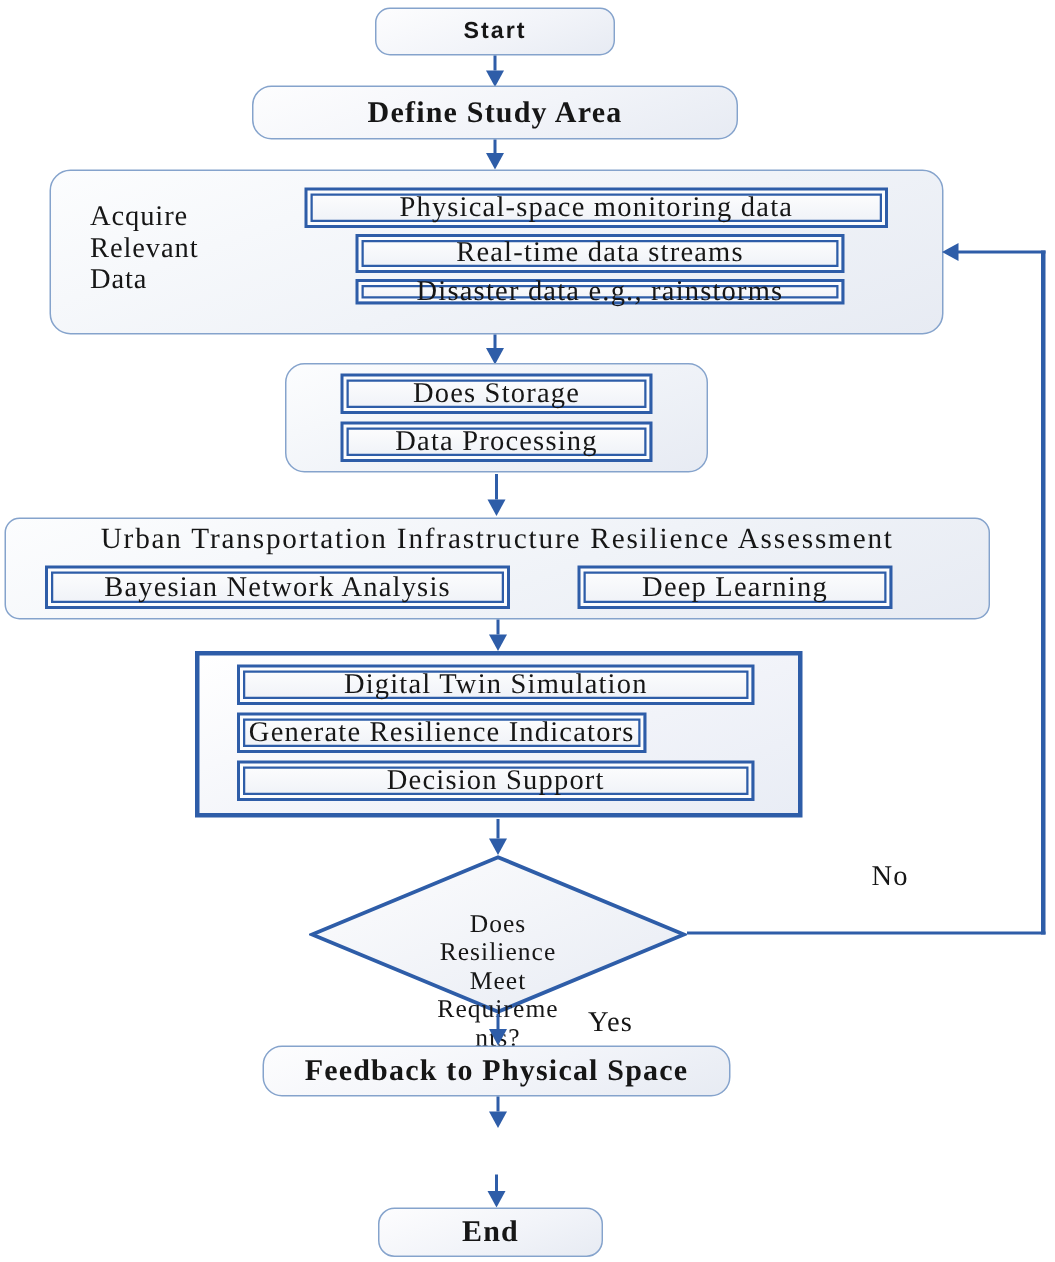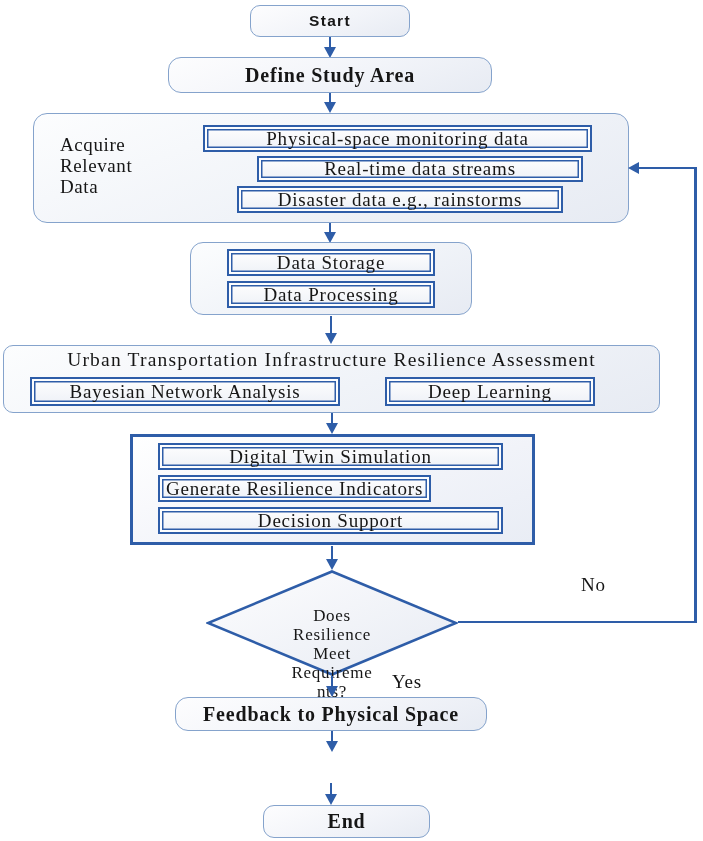--- a/index.html
+++ b/index.html
@@ -79,27 +79,27 @@
 
   <div class="rnode" style="left:168px;top:57px;width:324px;height:36px;border-radius:13px;">Define Study Area</div>
 
   <div class="arr" style="left:328.8px;top:93px;height:9px;"></div>
 
   <div class="rcontainer" style="left:33px;top:113px;width:596px;height:110px;border-radius:14px;"></div>
   <div class="acquire-label pre">Acquire
 Relevant
 Data</div>
   <div class="dbox" style="left:203px;top:125px;width:389px;height:27px;">Physical-space monitoring data</div>
-  <div class="dbox" style="left:237px;top:156px;width:326px;height:26px;margin-left:20px;">Real-time data streams</div>
-  <div class="dbox" style="left:237px;top:186px;width:326px;height:27px;">Disaster data e.g., rainstorms</div>
+  <div class="dbox" style="left:237px;top:156px;width:326px;height:26px;">Real-time data streams</div>
+  <div class="dbox" style="left:237px;top:186px;width:326px;height:17px;">Disaster data e.g., rainstorms</div>
 
   <div class="arr" style="left:328.8px;top:223px;height:9px;"></div>
 
   <div class="rcontainer" style="left:190px;top:242px;width:282px;height:73px;border-radius:13px;"></div>
-  <div class="dbox" style="left:227px;top:249px;width:208px;height:27px;">Data Storage</div>
+  <div class="dbox" style="left:227px;top:249px;width:208px;height:27px;">Does Storage</div>
   <div class="dbox" style="left:227px;top:281px;width:208px;height:27px;">Data Processing</div>
 
   <div class="arr" style="left:329.8px;top:316px;height:17px;"></div>
 
   <div class="rcontainer" style="left:3px;top:345px;width:657px;height:68px;border-radius:10px;"></div>
   <div class="assess-title">Urban Transportation Infrastructure Resilience Assessment</div>
   <div class="dbox" style="left:30px;top:377px;width:310px;height:29px;">Bayesian Network Analysis</div>
   <div class="dbox" style="left:385px;top:377px;width:210px;height:29px;">Deep Learning</div>
 
   <div class="arr" style="left:330.8px;top:413px;height:10px;"></div>
@@ -135,15 +135,15 @@
   <div class="arr" style="left:330.8px;top:676px;height:10px;"></div>
   <div class="lbl" style="left:392px;top:671px;">Yes</div>
 
   <div class="rnode" style="left:175px;top:697px;width:312px;height:34px;border-radius:13px;">Feedback to Physical Space</div>
 
   <div class="arr" style="left:330.8px;top:731px;height:10px;"></div>
 
 
   <div class="arr" style="left:329.8px;top:783px;height:11px;"></div>
 
-  <div class="rnode" style="left:263px;top:805px;width:167px;height:33px;border-radius:11px;">End</div>
+  <div class="rnode" style="left:252px;top:805px;width:150px;height:33px;border-radius:11px;">End</div>
 
 </div>
 
 </body></html>

